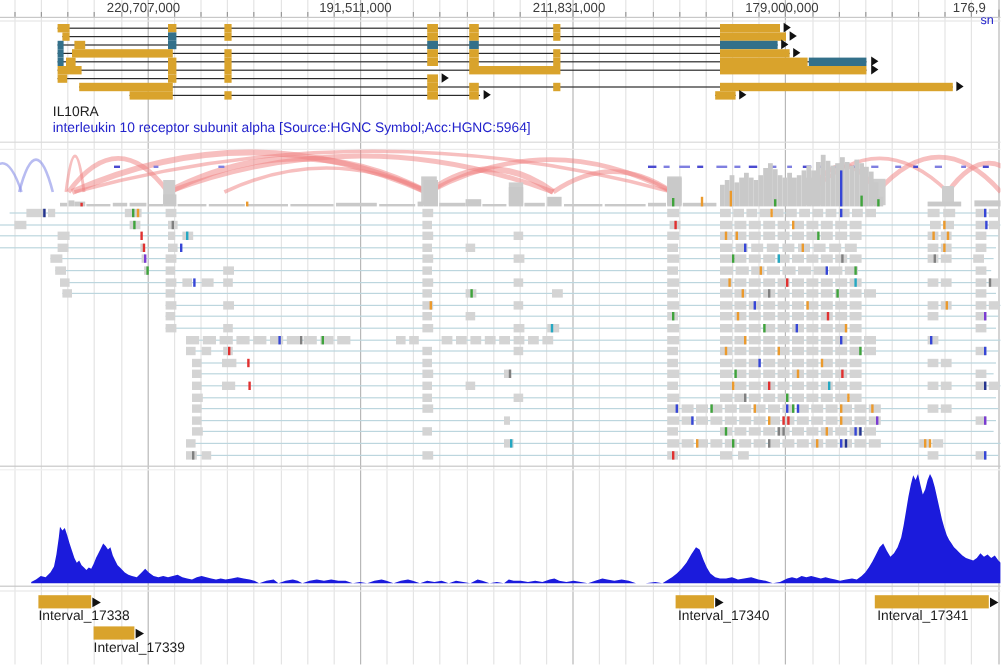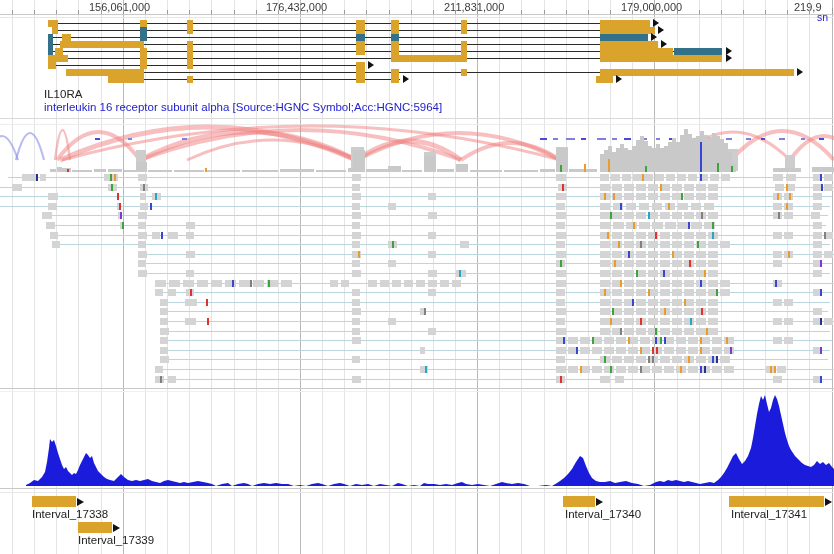--- a/index.html
+++ b/index.html
@@ -78,25 +78,25 @@
       <div class="sep" style="top: 14px; background: rgb(200, 200, 200);"></div>
       <div class="sep" style="top: 17px; background: rgb(230, 230, 230);"></div>
       <div class="sep" style="top: 118px; background: rgb(218, 218, 218);"></div>
       <div class="sep" style="top: 124px; background: rgb(236, 236, 236);"></div>
       <div class="sep" style="top: 388px; background: rgb(200, 200, 200);"></div>
       <div class="sep" style="top: 391px; background: rgb(239, 239, 239);"></div>
       <div class="sep" style="top: 488px; background: rgb(200, 200, 200);"></div>
       <div class="sep" style="top: 492px; background: rgb(232, 232, 232);"></div>
     </div>
   <div id="ruler">
-      <div class="ruler-label" style="left: 89px;">156,061,000</div>
-      <div class="ruler-label" style="left: 266px;">176,432,000</div>
+      <div class="ruler-label" style="left: 89px;">220,707,000</div>
+      <div class="ruler-label" style="left: 266px;">191,511,000</div>
       <div class="ruler-label" style="left: 444px;">211,831,000</div>
       <div class="ruler-label" style="left: 621px;">179,000,000</div>
-      <div class="ruler-label" style="left: 794px;">219,9</div>
+      <div class="ruler-label" style="left: 794px;">176,9</div>
       <div class="ruler-tick" style="left: 12px; top: 10px; height: 4px;"></div>
       <div class="ruler-tick" style="left: 34.15px; top: 10px; height: 4px;"></div>
       <div class="ruler-tick" style="left: 56.3px; top: 10px; height: 4px;"></div>
       <div class="ruler-tick" style="left: 78.45px; top: 10px; height: 4px;"></div>
       <div class="ruler-tick" style="left: 100.6px; top: 10px; height: 4px;"></div>
       <div class="ruler-tick" style="left: 122.75px; top: 8px; height: 6px;"></div>
       <div class="ruler-tick" style="left: 144.9px; top: 10px; height: 4px;"></div>
       <div class="ruler-tick" style="left: 167.05px; top: 10px; height: 4px;"></div>
       <div class="ruler-tick" style="left: 189.2px; top: 10px; height: 4px;"></div>
       <div class="ruler-tick" style="left: 211.35px; top: 10px; height: 4px;"></div>
@@ -124,21 +124,21 @@
       <div class="ruler-tick" style="left: 698.65px; top: 10px; height: 4px;"></div>
       <div class="ruler-tick" style="left: 720.8px; top: 10px; height: 4px;"></div>
       <div class="ruler-tick" style="left: 742.95px; top: 10px; height: 4px;"></div>
       <div class="ruler-tick" style="left: 765.1px; top: 10px; height: 4px;"></div>
       <div class="ruler-tick" style="left: 787.25px; top: 10px; height: 4px;"></div>
       <div class="ruler-tick" style="left: 809.4px; top: 10px; height: 4px;"></div>
       <div class="ruler-tick" style="left: 831.55px; top: 8px; height: 6px;"></div>
     </div>
   <div id="gene-track">
     <div class="gene-symbol">IL10RA</div>
-    <div class="gene-desc">interleukin 16 receptor subunit alpha [Source:HGNC Symbol;Acc:HGNC:5964]</div>
+    <div class="gene-desc">interleukin 10 receptor subunit alpha [Source:HGNC Symbol;Acc:HGNC:5964]</div>
     <div class="edge-label">sn</div>
   <div class="tx-line" style="left: 48px; top: 23px; width: 602px;"></div>
       <div class="exon" style="left: 48px; top: 20px; width: 10px; background: rgb(217, 163, 44);"></div>
       <div class="exon" style="left: 140px; top: 20px; width: 7px; background: rgb(217, 163, 44);"></div>
       <div class="exon" style="left: 187px; top: 20px; width: 6px; background: rgb(217, 163, 44);"></div>
       <div class="exon" style="left: 356px; top: 20px; width: 9px; background: rgb(217, 163, 44);"></div>
       <div class="exon" style="left: 391px; top: 20px; width: 8px; background: rgb(217, 163, 44);"></div>
       <div class="exon" style="left: 461px; top: 20px; width: 6px; background: rgb(217, 163, 44);"></div>
       <div class="exon" style="left: 600px; top: 20px; width: 50px; background: rgb(217, 163, 44);"></div>
       <div class="tx-arrow" style="left: 653px; top: 19px;"></div>

